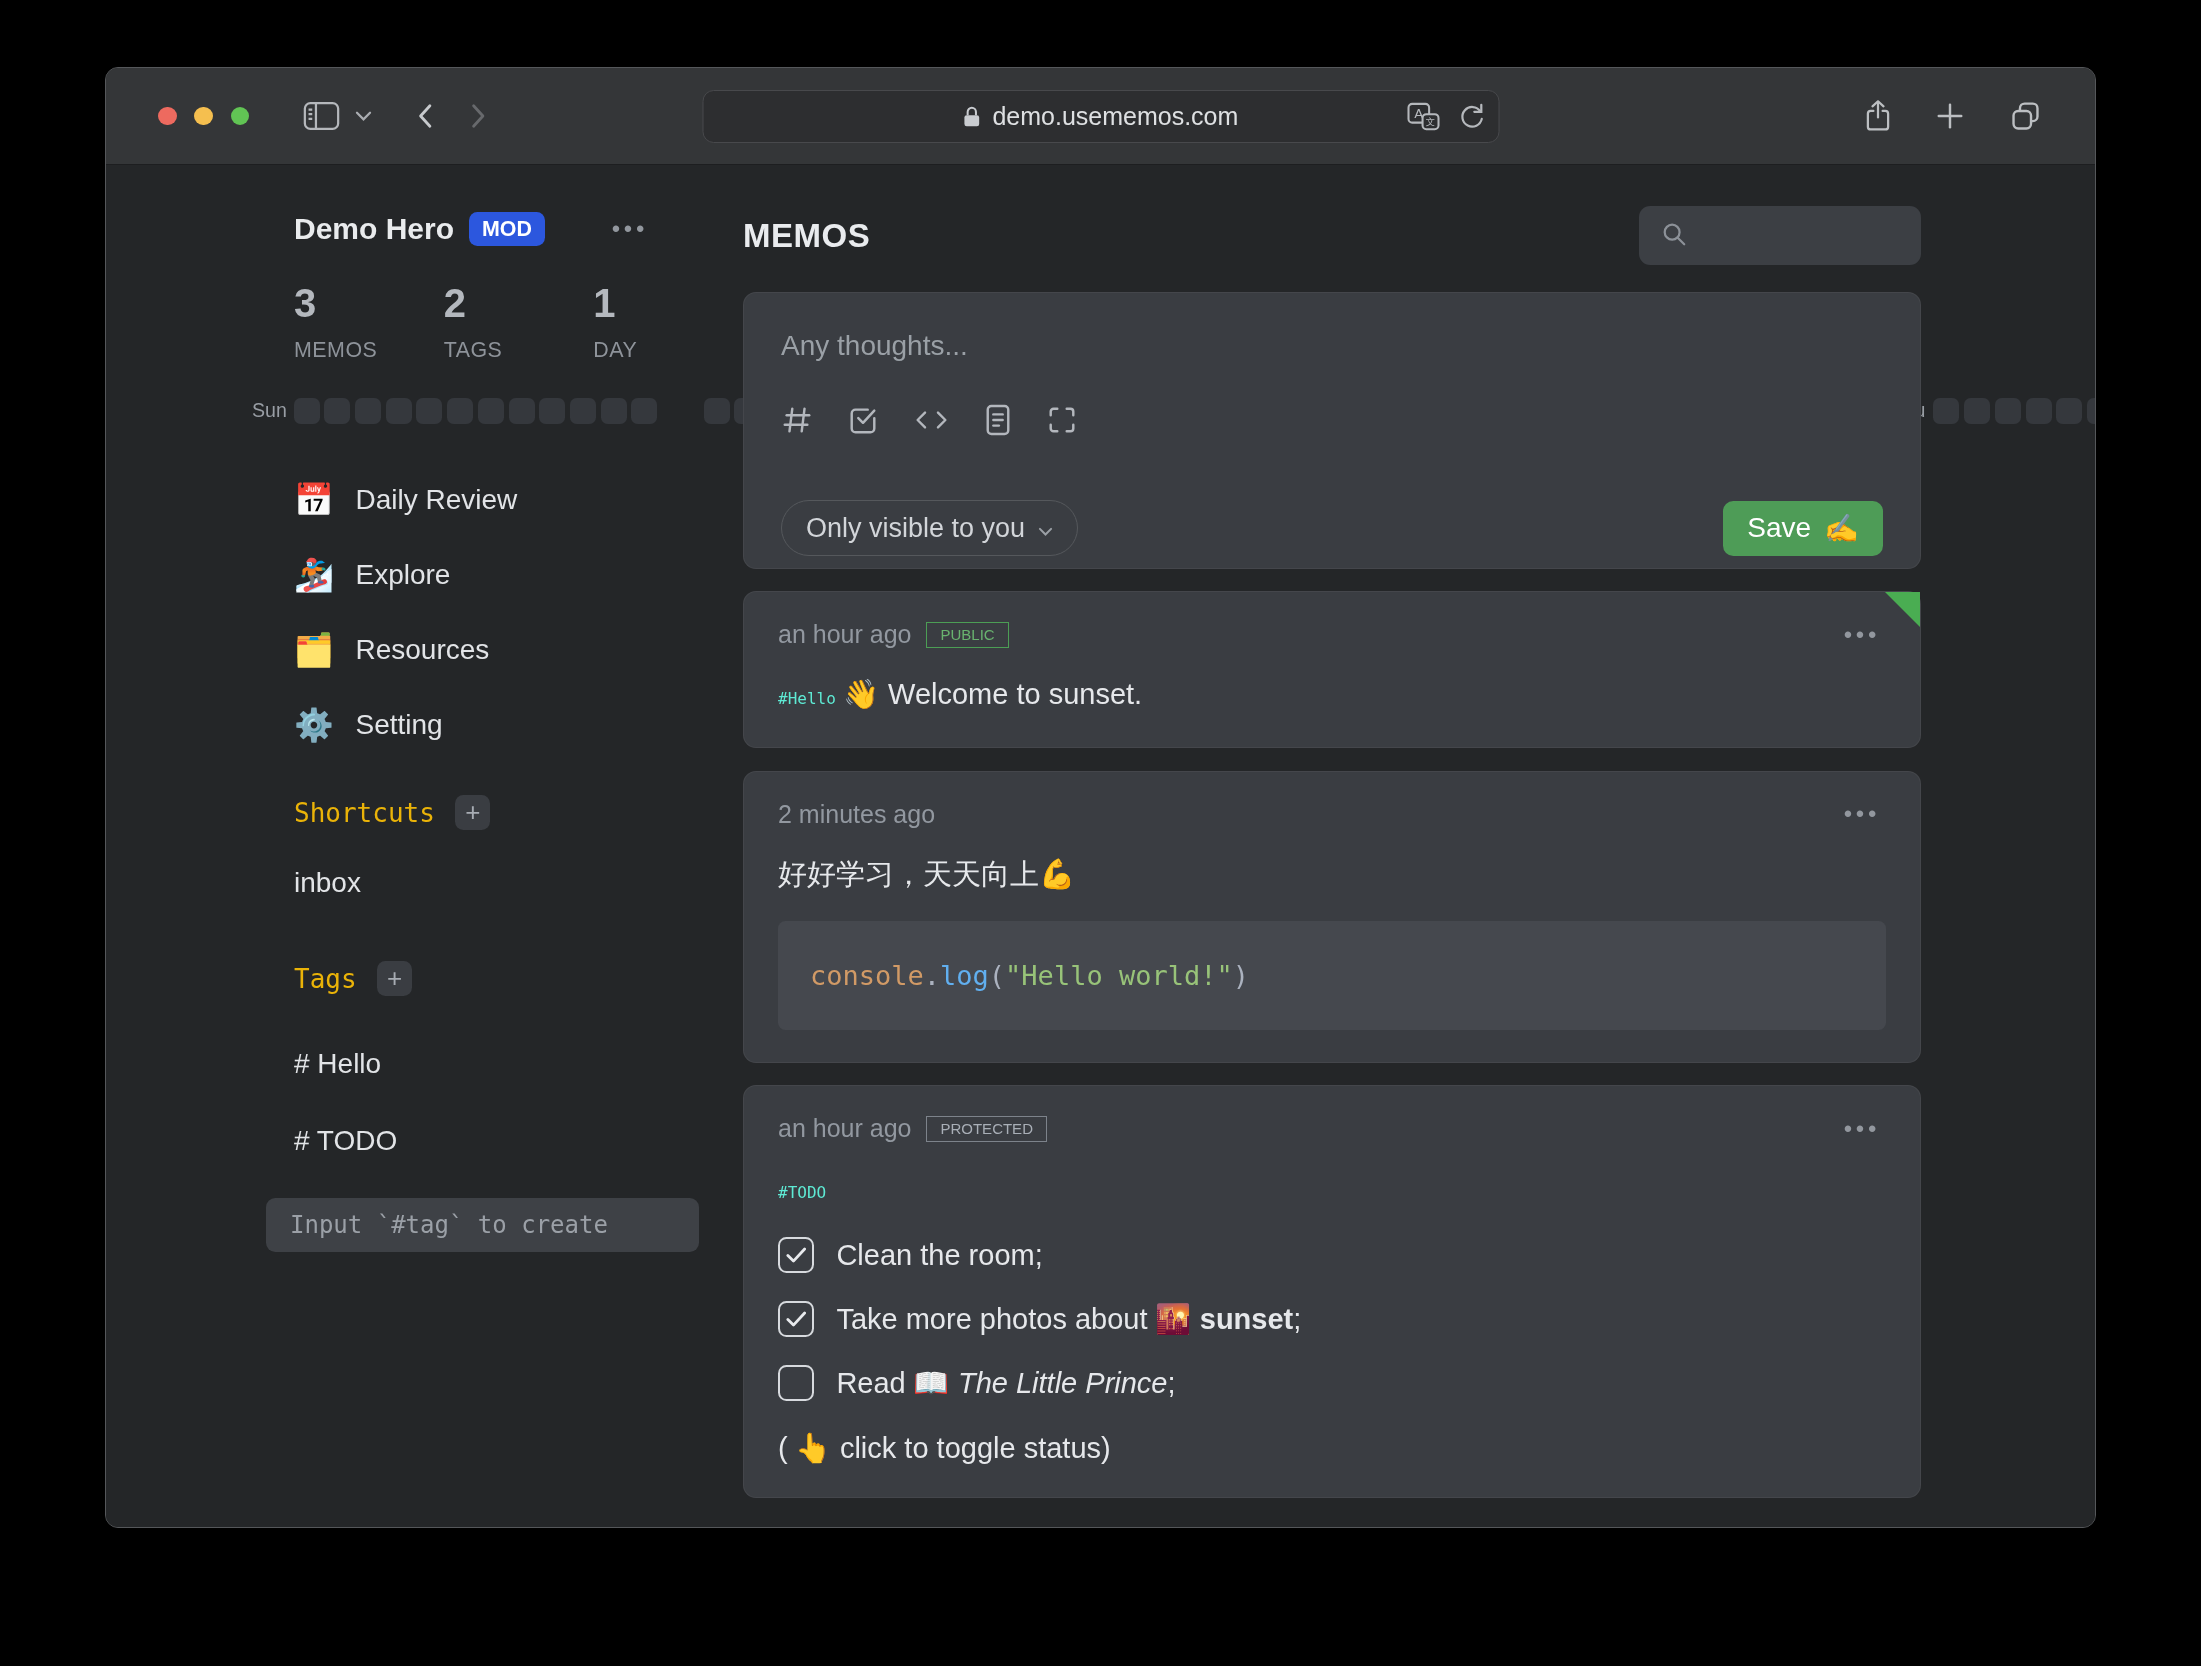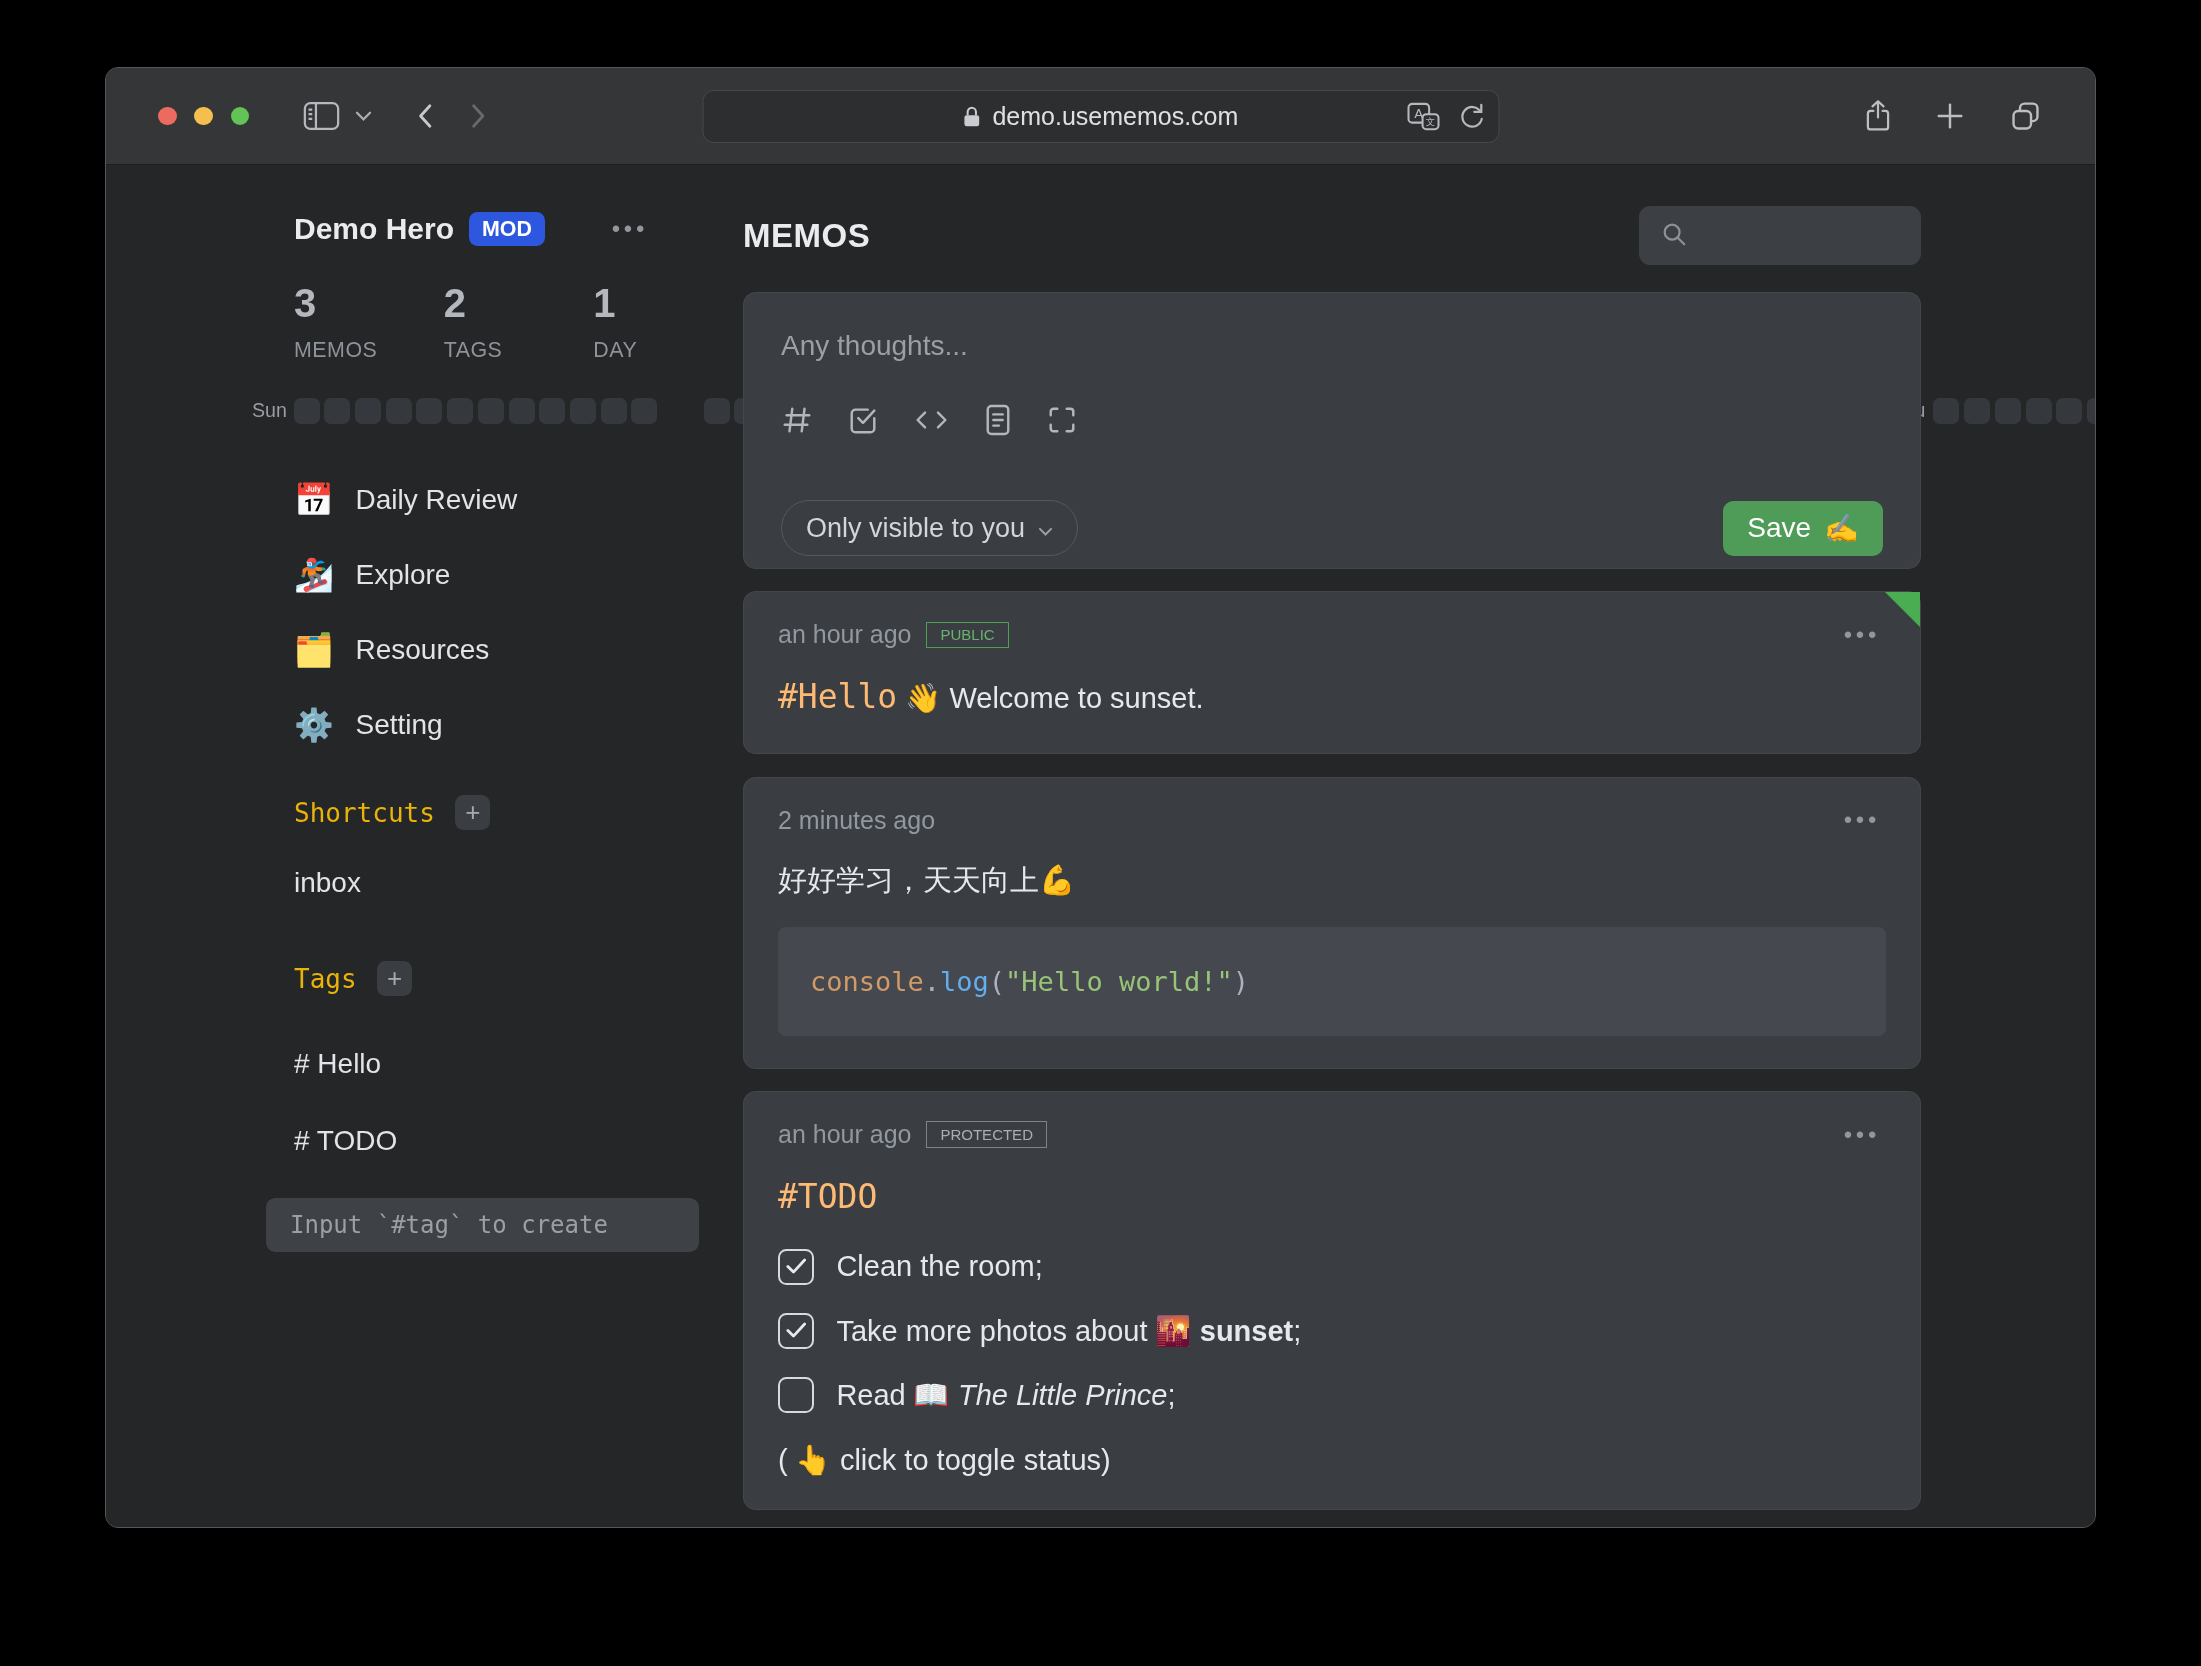--- a/index.html
+++ b/index.html
@@ -89,21 +89,21 @@
     color:#fff;font-size:28px;padding:0 24px;display:flex;align-items:center;gap:13px;}
 
   .memo{margin-top:22.4px;padding:28px 34px 32px 34px;}
   .memo-header{display:flex;align-items:center;}
   .memo-time{font-size:25px;color:#9298a0;}
   .badge{margin-left:15px;font-size:15px;padding:3.7px 13px;border-radius:0;border:1.9px solid;}
   .badge.public{color:#69b36f;border-color:#4c9e55;}
   .badge.protected{color:#a9afb7;border-color:#7d838b;}
   .memo-header .dots{margin-left:auto;}
   .memo-body{margin-top:24px;font-size:29px;color:#e6e8eb;line-height:1.45;}
-  .memo-tag{font-family:"DejaVu Sans Mono",monospace;color:#fdba74;font-size:33px;}
+  .memo-tag{font-family:"DejaVu Sans Mono",monospace;color:#5eead4;font-size:16px;}
   .corner-ribbon{position:absolute;top:0;right:0;width:0;height:0;
     border-top:35px solid #4aad52;border-left:35px solid transparent;}
 
   .code-block{margin-top:26px;background:#45484e;border-radius:7.5px;padding:39px 32px;
     font-family:"DejaVu Sans Mono",monospace;font-size:27px;}
   .tok-object{color:#d19a66}.tok-punct{color:#abb2bf}.tok-function{color:#61afef}.tok-string{color:#98c379}
 
   .todo-list{margin-top:7.5px;}
   .todo-row{display:flex;align-items:center;gap:22.4px;margin-top:28px;font-size:29px;color:#e6e8eb;}
   .todo-check{width:32px;height:32px;flex:0 0 32px;border:2.3px solid #d7dade;border-radius:8.4px;

